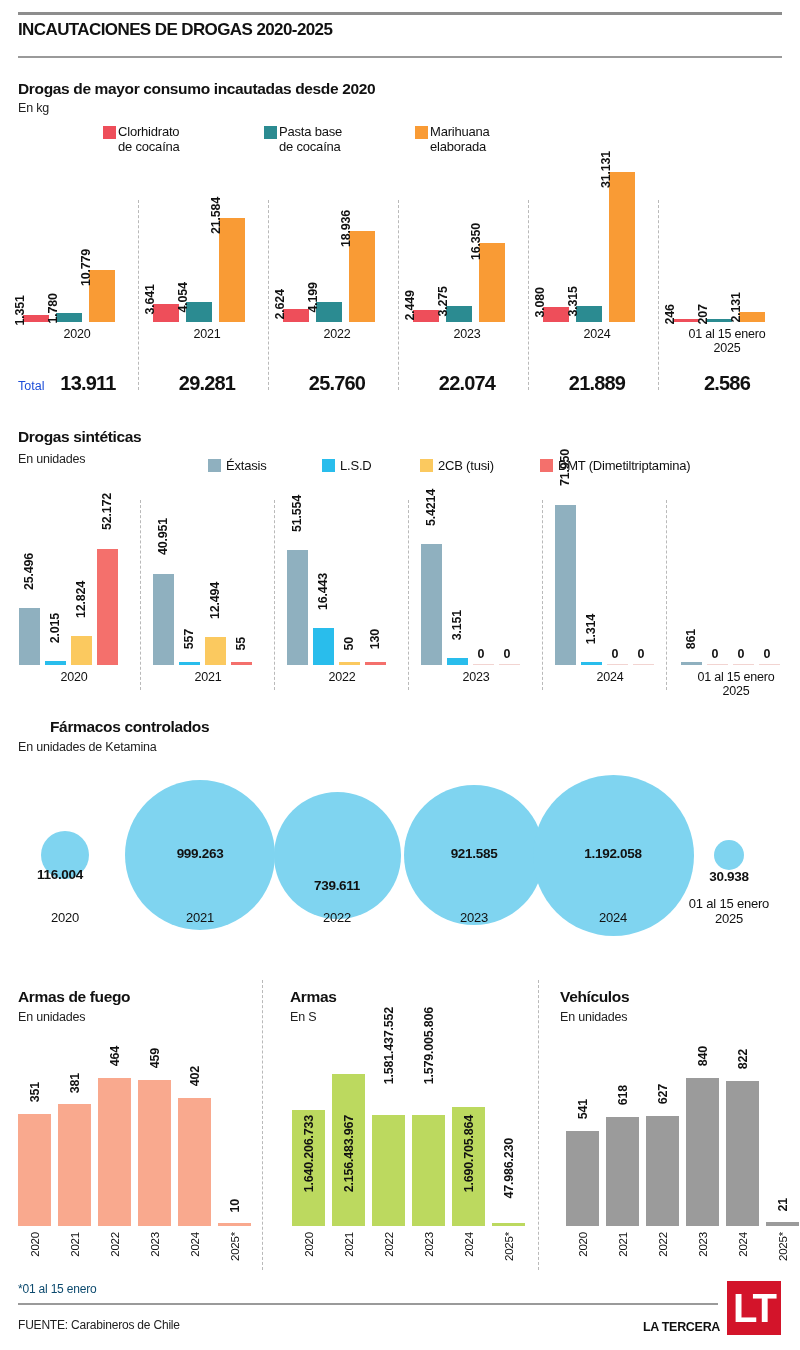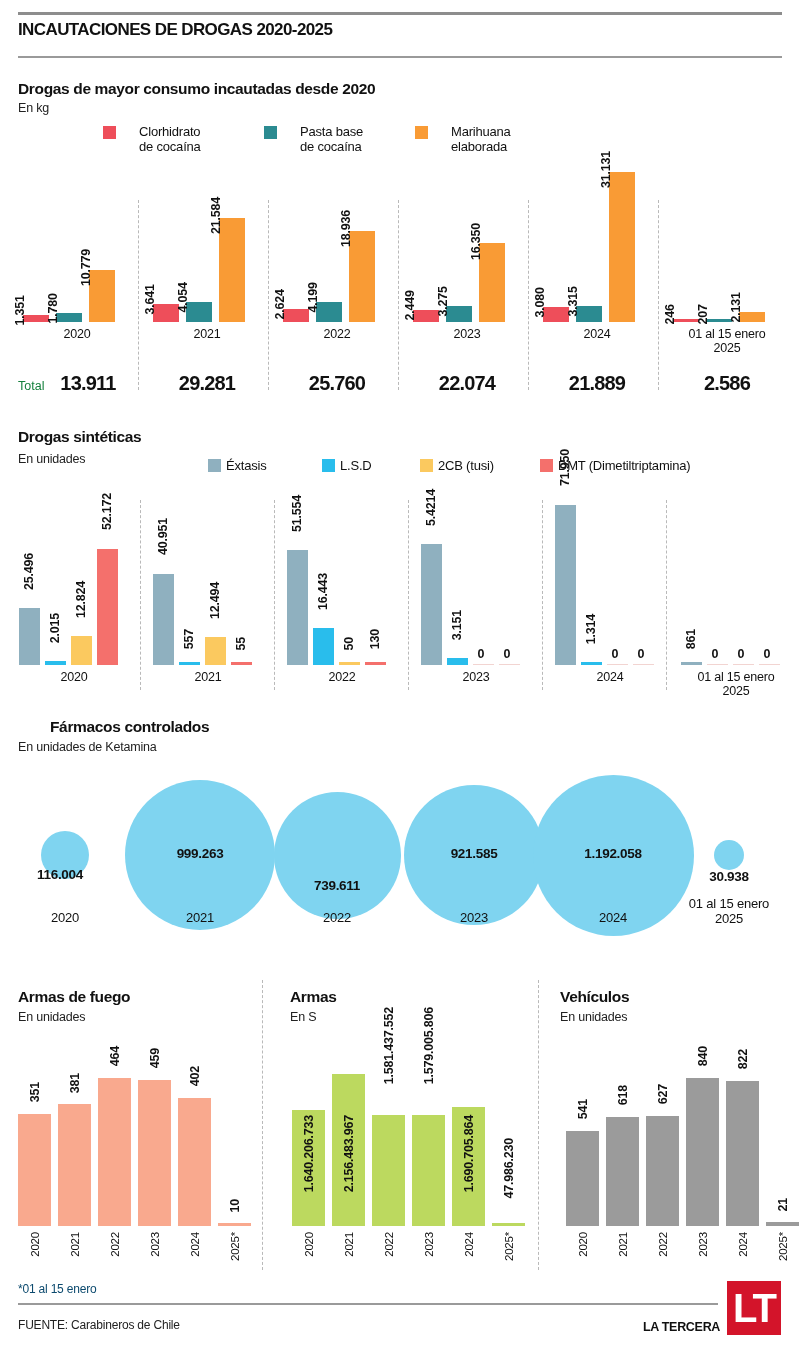--- a/index.html
+++ b/index.html
@@ -14,38 +14,38 @@
   .top-rule{position:absolute;left:18px;top:12px;width:764px;height:3px;background:#8d8d8d;}
   .head-title{position:absolute;left:18px;top:20px;font-size:17px;font-weight:bold;
     letter-spacing:-0.6px;color:#111;}
   .head-rule{position:absolute;left:18px;top:56px;width:764px;height:2px;background:#9a9a9a;}
 
   
   .sec-title{position:absolute;font-size:15.5px;font-weight:bold;letter-spacing:-0.35px;color:#111;}
   .sec-sub{position:absolute;font-size:12.5px;color:#222;letter-spacing:-0.2px;}
 
   
-  .legend-item{position:absolute;display:flex;align-items:flex-start;gap:23px;}
+  .legend-item{position:absolute;display:flex;align-items:flex-start;gap:2px;}
   .legend-swatch{width:13px;height:13px;flex:0 0 13px;margin-top:2px;}
   .legend-text{font-size:13px;line-height:15px;color:#111;letter-spacing:-0.2px;white-space:pre-line;}
   .legend-inline{position:absolute;display:flex;align-items:center;gap:5px;}
   .legend-inline .legend-swatch{margin-top:0;}
   .legend-inline .legend-text{font-size:13px;white-space:nowrap;}
 
   
   .chart{position:absolute;}
   .bar{position:absolute;bottom:0;}
   .bar-val{position:absolute;font-size:12.5px;font-weight:bold;color:#111;
     writing-mode:vertical-rl;transform:rotate(180deg);letter-spacing:-0.2px;white-space:nowrap;}
   .grp-label{position:absolute;font-size:12.5px;color:#111;text-align:center;
     letter-spacing:-0.2px;line-height:14px;white-space:pre-line;}
   .vdiv{position:absolute;width:0;border-left:1px dashed #b9b9b9;}
 
   
-  .total-lbl{position:absolute;font-size:12.5px;color:#15803d;}
+  .total-lbl{position:absolute;font-size:12.5px;color:#1d4ed8;}
   .total-val{position:absolute;font-size:20px;font-weight:bold;color:#111;
     text-align:center;letter-spacing:-0.8px;}
 
   
   .bubble{position:absolute;border-radius:50%;background:#7fd4f0;}
   .bubble-val{position:absolute;font-size:13.5px;font-weight:bold;color:#111;
     text-align:center;letter-spacing:-0.3px;white-space:nowrap;}
   .bubble-lbl{position:absolute;font-size:13px;color:#111;text-align:center;
     line-height:15px;white-space:pre-line;letter-spacing:-0.2px;}
 

